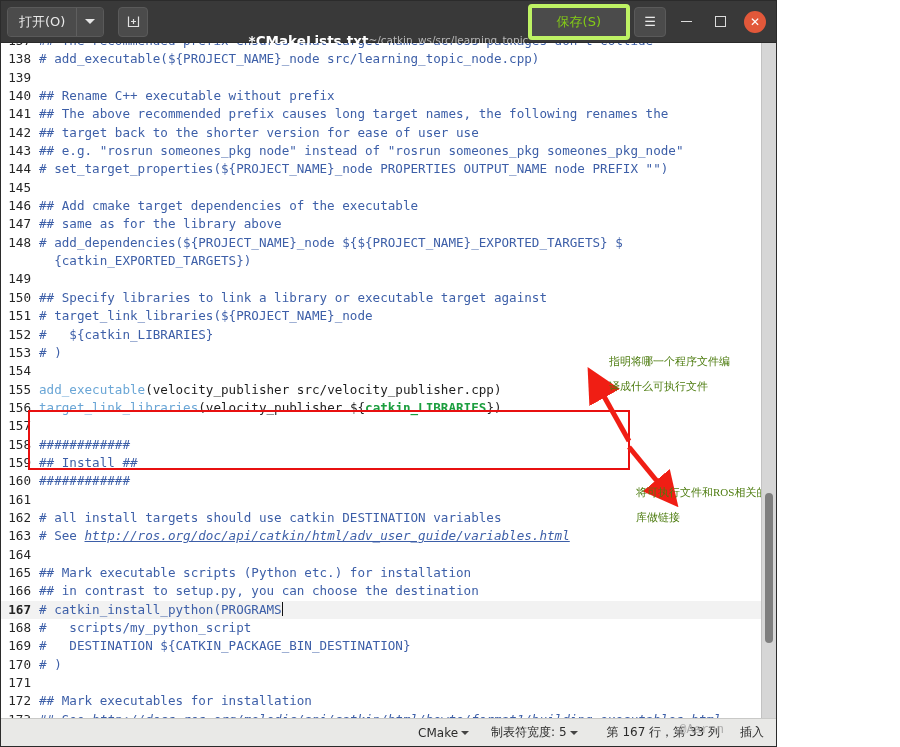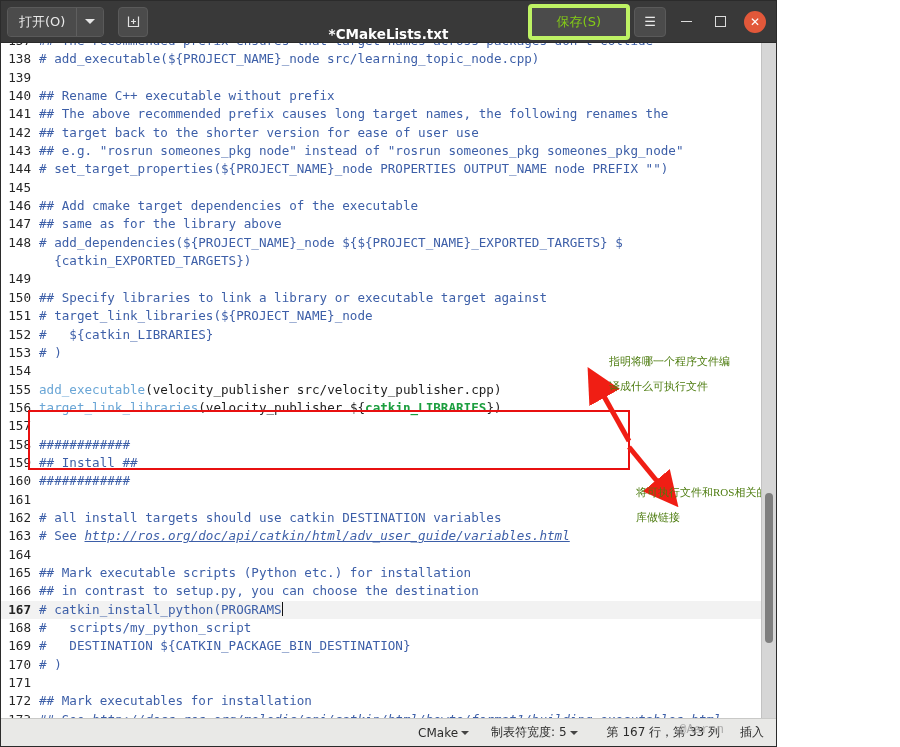--- a/index.html
+++ b/index.html
@@ -85,21 +85,21 @@
     display: flex;
     align-items: center;
     justify-content: center;
     margin-left: 8px;
   }
   .title-center {
     position: absolute;
     left: 0; right: 0;
     top: 0; bottom: 0;
     display: flex;
-    flex-direction: column;
+    flex-direction: row;
     align-items: center;
     justify-content: center;
     pointer-events: none;
     margin-top: 38px;
   }
   .title-main {
     color: #ffffff;
     font-size: 13.5px;
     font-weight: bold;
     line-height: 16px;

